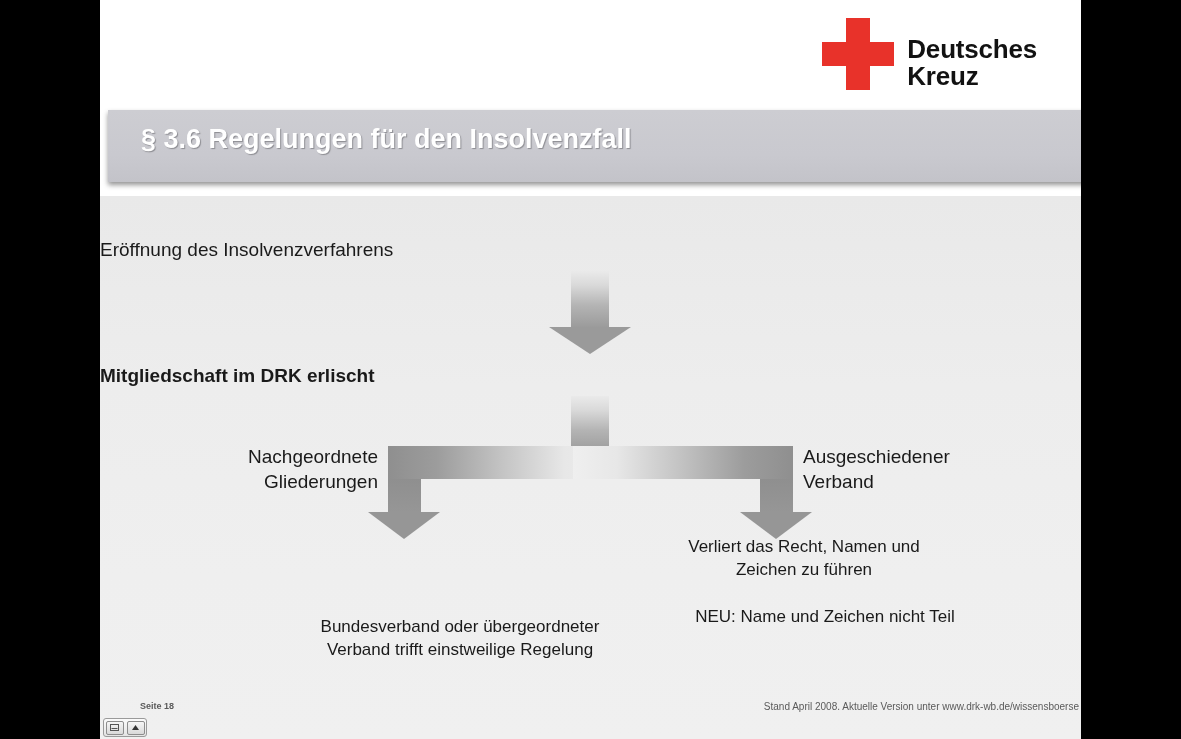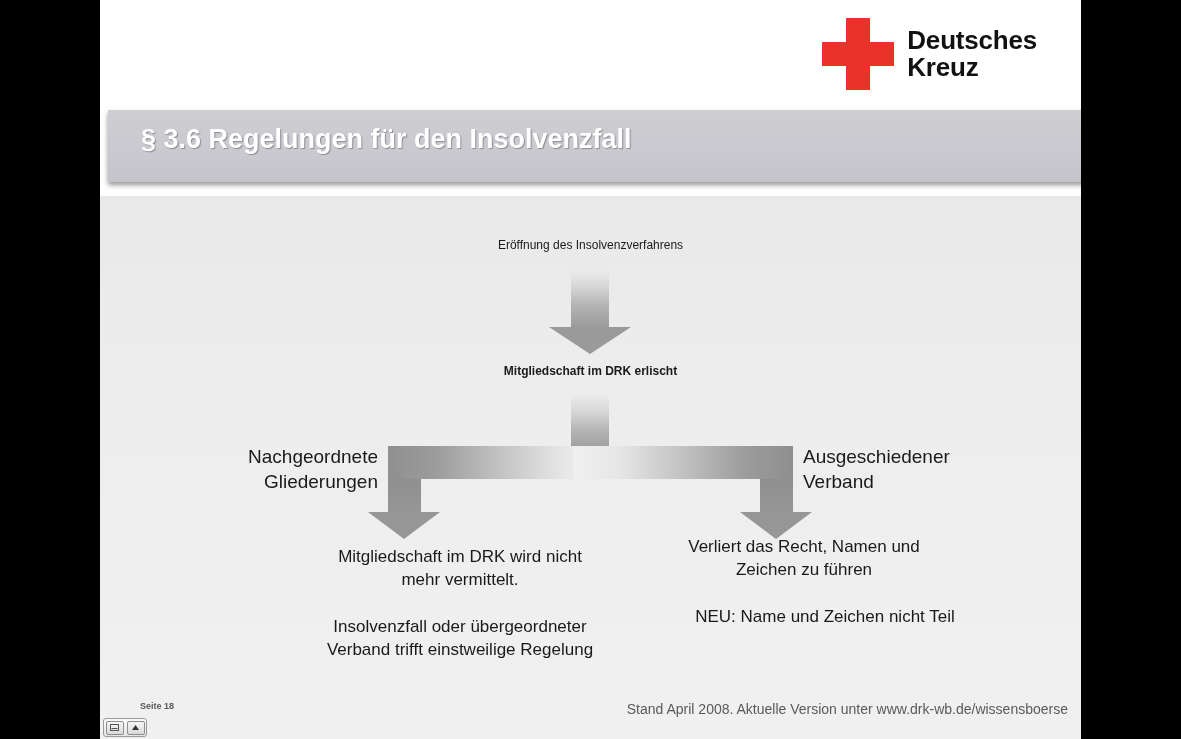--- a/index.html
+++ b/index.html
@@ -38,21 +38,21 @@
     left: 0; top: 0;
     width: 981px;
     height: 110px;
     background: #ffffff;
   }
   #logo {
     position: absolute;
     right: 44px;
     top: 18px;
     display: flex;
-    align-items: center;
+    align-items: flex-end;
     gap: 13px;
   }
   .cross-mark {
     position: relative;
     width: 72px;
     height: 72px;
   }
   .cross-mark .bar-h {
     position: absolute;
     left: 0; top: 24px;
@@ -99,23 +99,22 @@
     position: absolute;
     left: 0;
     top: 196px;
     width: 981px;
     height: 543px;
     background: linear-gradient(180deg, #e9e9e9 0%, #ededed 35%, #efefef 70%, #f0f0f0 100%);
   }
 
   .node-text {
     position: absolute;
-    text-align: center;
     color: #1a1a1a;
-    font-size: 12px;
+    font-size: 19px;
     line-height: 1.28;
     white-space: nowrap;
   }
 
   .body-text {
     position: absolute;
     text-align: center;
     color: #1a1a1a;
     font-size: 17px;
     line-height: 1.33;
@@ -243,23 +242,23 @@
   #page-no {
     position: absolute;
     left: 40px;
     top: 505px;
     font-size: 9px;
     color: #5a5a5a;
     font-weight: bold;
   }
   #source-note {
     position: absolute;
-    right: 13px;
+    right: 2px;
     top: 505px;
-    font-size: 14px;
+    font-size: 10px;
     color: #5a5a5a;
     white-space: nowrap;
   }
 
   
   #viewer-controls {
     position: absolute;
     left: 103px;
     top: 718px;
     width: 42px;
@@ -341,26 +340,22 @@
       <div id="branch-right-label">
         <div>Ausgeschiedener</div>
         <div>Verband</div>
       </div>
       <div class="l-arrow" id="branch-right">
         <div class="hbar"></div>
         <div class="vbar"></div>
         <div class="head"></div>
       </div>
 
-      <div class="body-text" id="out-left-1">
-        <div>Mitgliedschaft im DRK wird nicht</div>
-        <div>mehr vermittelt.</div>
-      </div>
       <div class="body-text" id="out-left-2">
-        <div>Insolvenzfall oder übergeordneter</div>
+        <div>Bundesverband oder übergeordneter</div>
         <div>Verband trifft einstweilige Regelung</div>
       </div>
       <div class="body-text" id="out-right-1">
         <div>Verliert das Recht, Namen und</div>
         <div>Zeichen zu führen</div>
       </div>
       <div class="body-text" id="out-right-2">
         <div>NEU: Name und Zeichen nicht Teil</div>
       </div>
 

